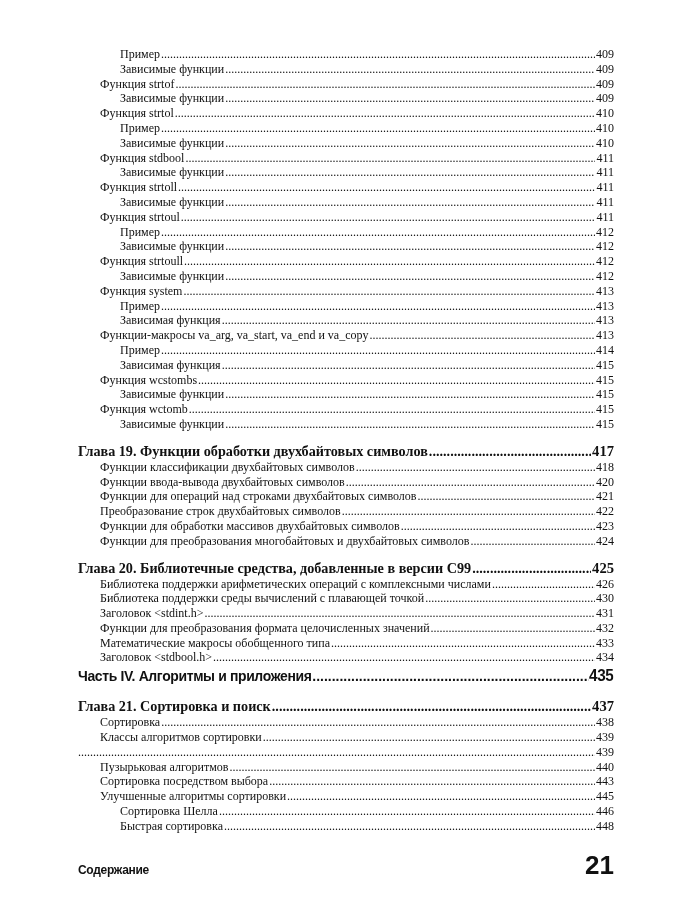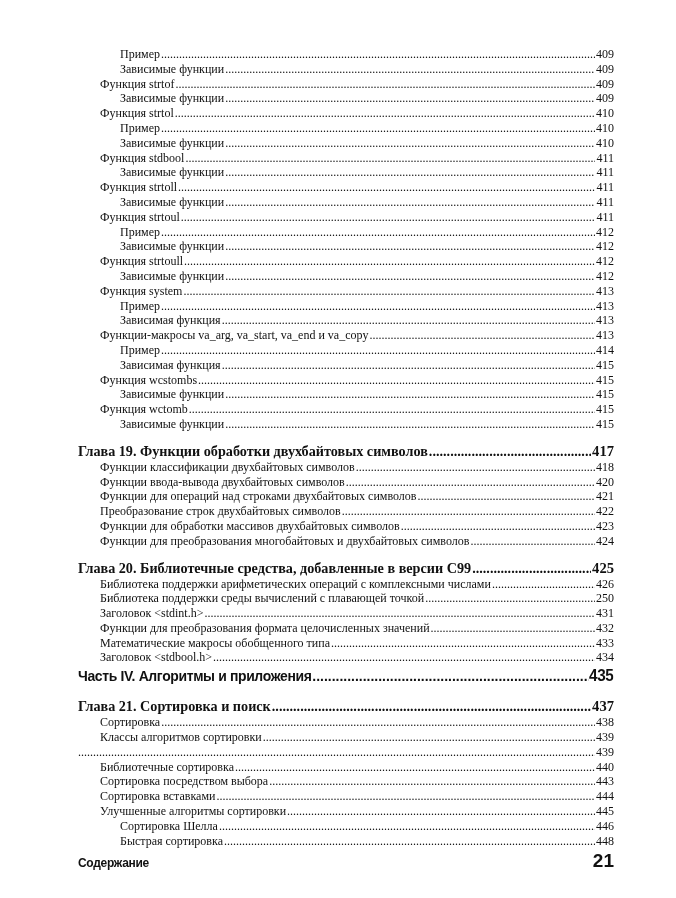--- a/index.html
+++ b/index.html
@@ -80,21 +80,21 @@
       align-items: baseline;
       font-family: "Liberation Sans", sans-serif;
       font-weight: bold;
     }
     #footer .footer-title {
       font-size: 12px;
       letter-spacing: -0.3px;
       text-align: center;
     }
     #footer .footer-page {
-      font-size: 19px;
+      font-size: 26px;
     }
   </style>
 </head>
 <body>
 
 <div id="toc">
     <div class="row sub">
       <span class="title lvl-sub">Пример</span>
       <span class="dots"></span>
       <span class="page">409</span>
@@ -265,21 +265,21 @@
       <span class="page">425</span>
     </div>
     <div class="row section">
       <span class="title lvl-section">Библиотека поддержки арифметических   операций с комплексными числами </span>
       <span class="dots"></span>
       <span class="page">426</span>
     </div>
     <div class="row section">
       <span class="title lvl-section">Библиотека поддержки среды вычислений   с плавающей точкой</span>
       <span class="dots"></span>
-      <span class="page">250</span>
+      <span class="page">430</span>
     </div>
     <div class="row section">
       <span class="title lvl-section">Заголовок &lt;stdint.h&gt; </span>
       <span class="dots"></span>
       <span class="page">431</span>
     </div>
     <div class="row section">
       <span class="title lvl-section">Функции для преобразования формата   целочисленных значений </span>
       <span class="dots"></span>
       <span class="page">432</span>
@@ -312,33 +312,28 @@
     <div class="row section">
       <span class="title lvl-section">Классы алгоритмов сортировки</span>
       <span class="dots"></span>
       <span class="page">439</span>
     </div>
     <div class="row section">
       <span class="dots"></span>
       <span class="page">439</span>
     </div>
     <div class="row section">
-      <span class="title lvl-section">Библиотечные сортировка</span>
+      <span class="title lvl-section">Пузырьковая алгоритмов</span>
       <span class="dots"></span>
       <span class="page">440</span>
     </div>
     <div class="row section">
       <span class="title lvl-section">Сортировка посредством выбора</span>
       <span class="dots"></span>
       <span class="page">443</span>
-    </div>
-    <div class="row section">
-      <span class="title lvl-section">Сортировка вставками</span>
-      <span class="dots"></span>
-      <span class="page">444</span>
     </div>
     <div class="row section">
       <span class="title lvl-section">Улучшенные алгоритмы сортировки </span>
       <span class="dots"></span>
       <span class="page">445</span>
     </div>
     <div class="row sub">
       <span class="title lvl-sub">Сортировка Шелла</span>
       <span class="dots"></span>
       <span class="page">446</span>

